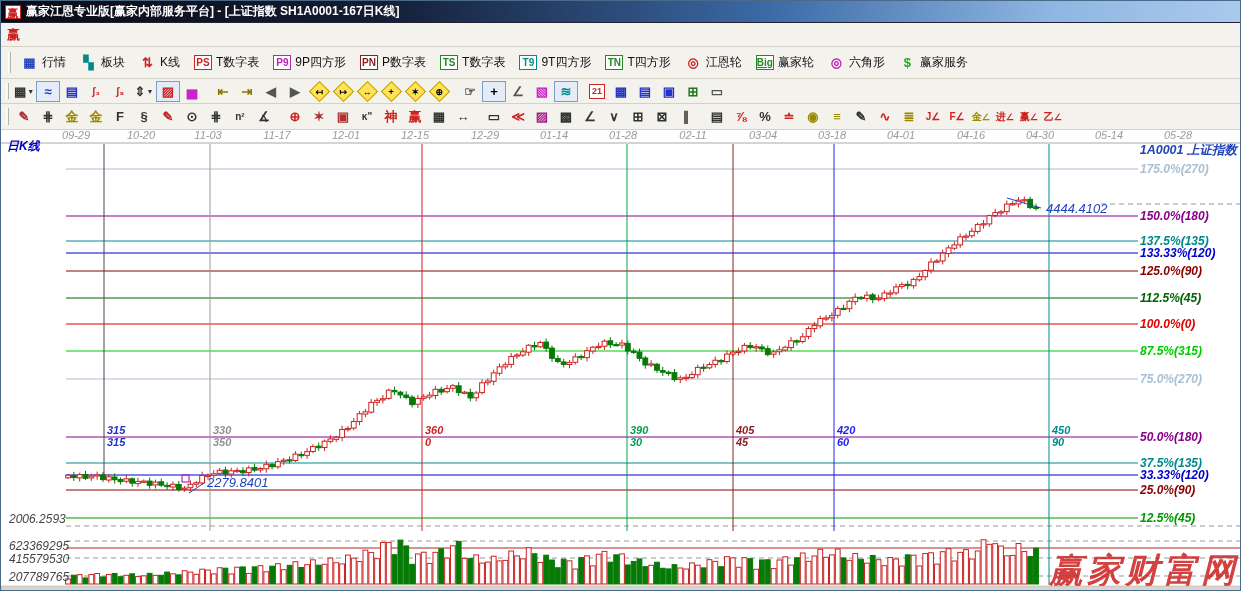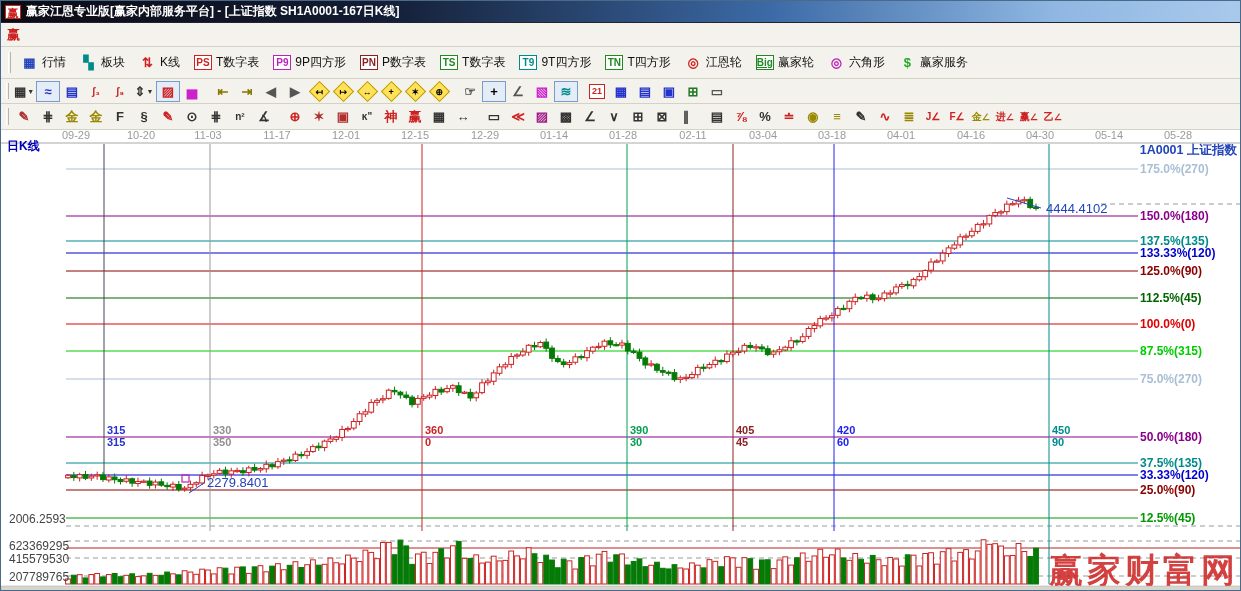--- a/index.html
+++ b/index.html
@@ -35,21 +35,21 @@
     font-size:13px; border:1px solid transparent; cursor:default; position:relative; }
   .sbtn.active { border:1px solid #7a9cc6; background:#e4ecf7; }
   .sbtn .dd { font-size:7px; color:#333; margin-left:1px; }
   .sep { width:1px; height:70%; background:#c6c2b4; border-right:1px solid #fff; margin:0 3px; }
   .diamond { width:15px; height:15px; transform:rotate(45deg); background:#ffe25a;
     border:1px solid #b89a00; display:flex; align-items:center; justify-content:center; }
   .diamond span { transform:rotate(-45deg); font-size:9px; color:#000; font-weight:bold; }
   .cal { width:16px; height:15px; border:1px solid #c22; color:#c22; font-size:9px; font-weight:bold;
     display:flex; align-items:center; justify-content:center; background:#fff; }
   
-  .chart-wrap { position:relative; width:1241px; height:462px; background:#b91c1c; }
+  .chart-wrap { position:relative; width:1241px; height:462px; background:#b91c1c;font-style:italic; }
   svg text { font-family:"Liberation Sans", sans-serif; }
 </style>
 </head>
 <body>
 
 <div class="app">
 
   <div class="titlebar">
     <span class="appicon">赢</span>
     <span class="title">赢家江恩专业版[赢家内部服务平台] - [上证指数  SH1A0001-167日K线]</span>

